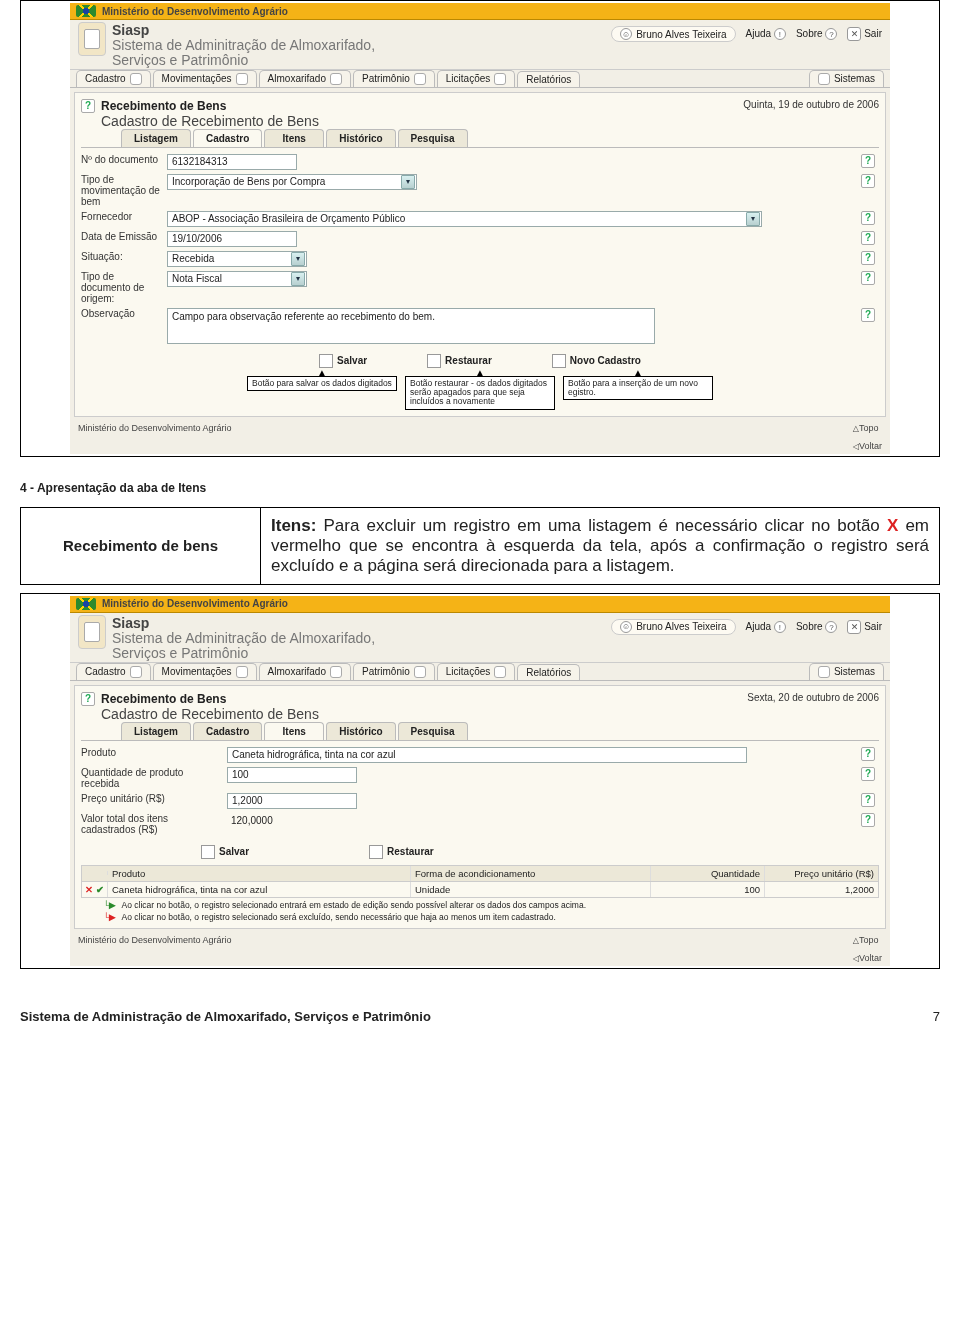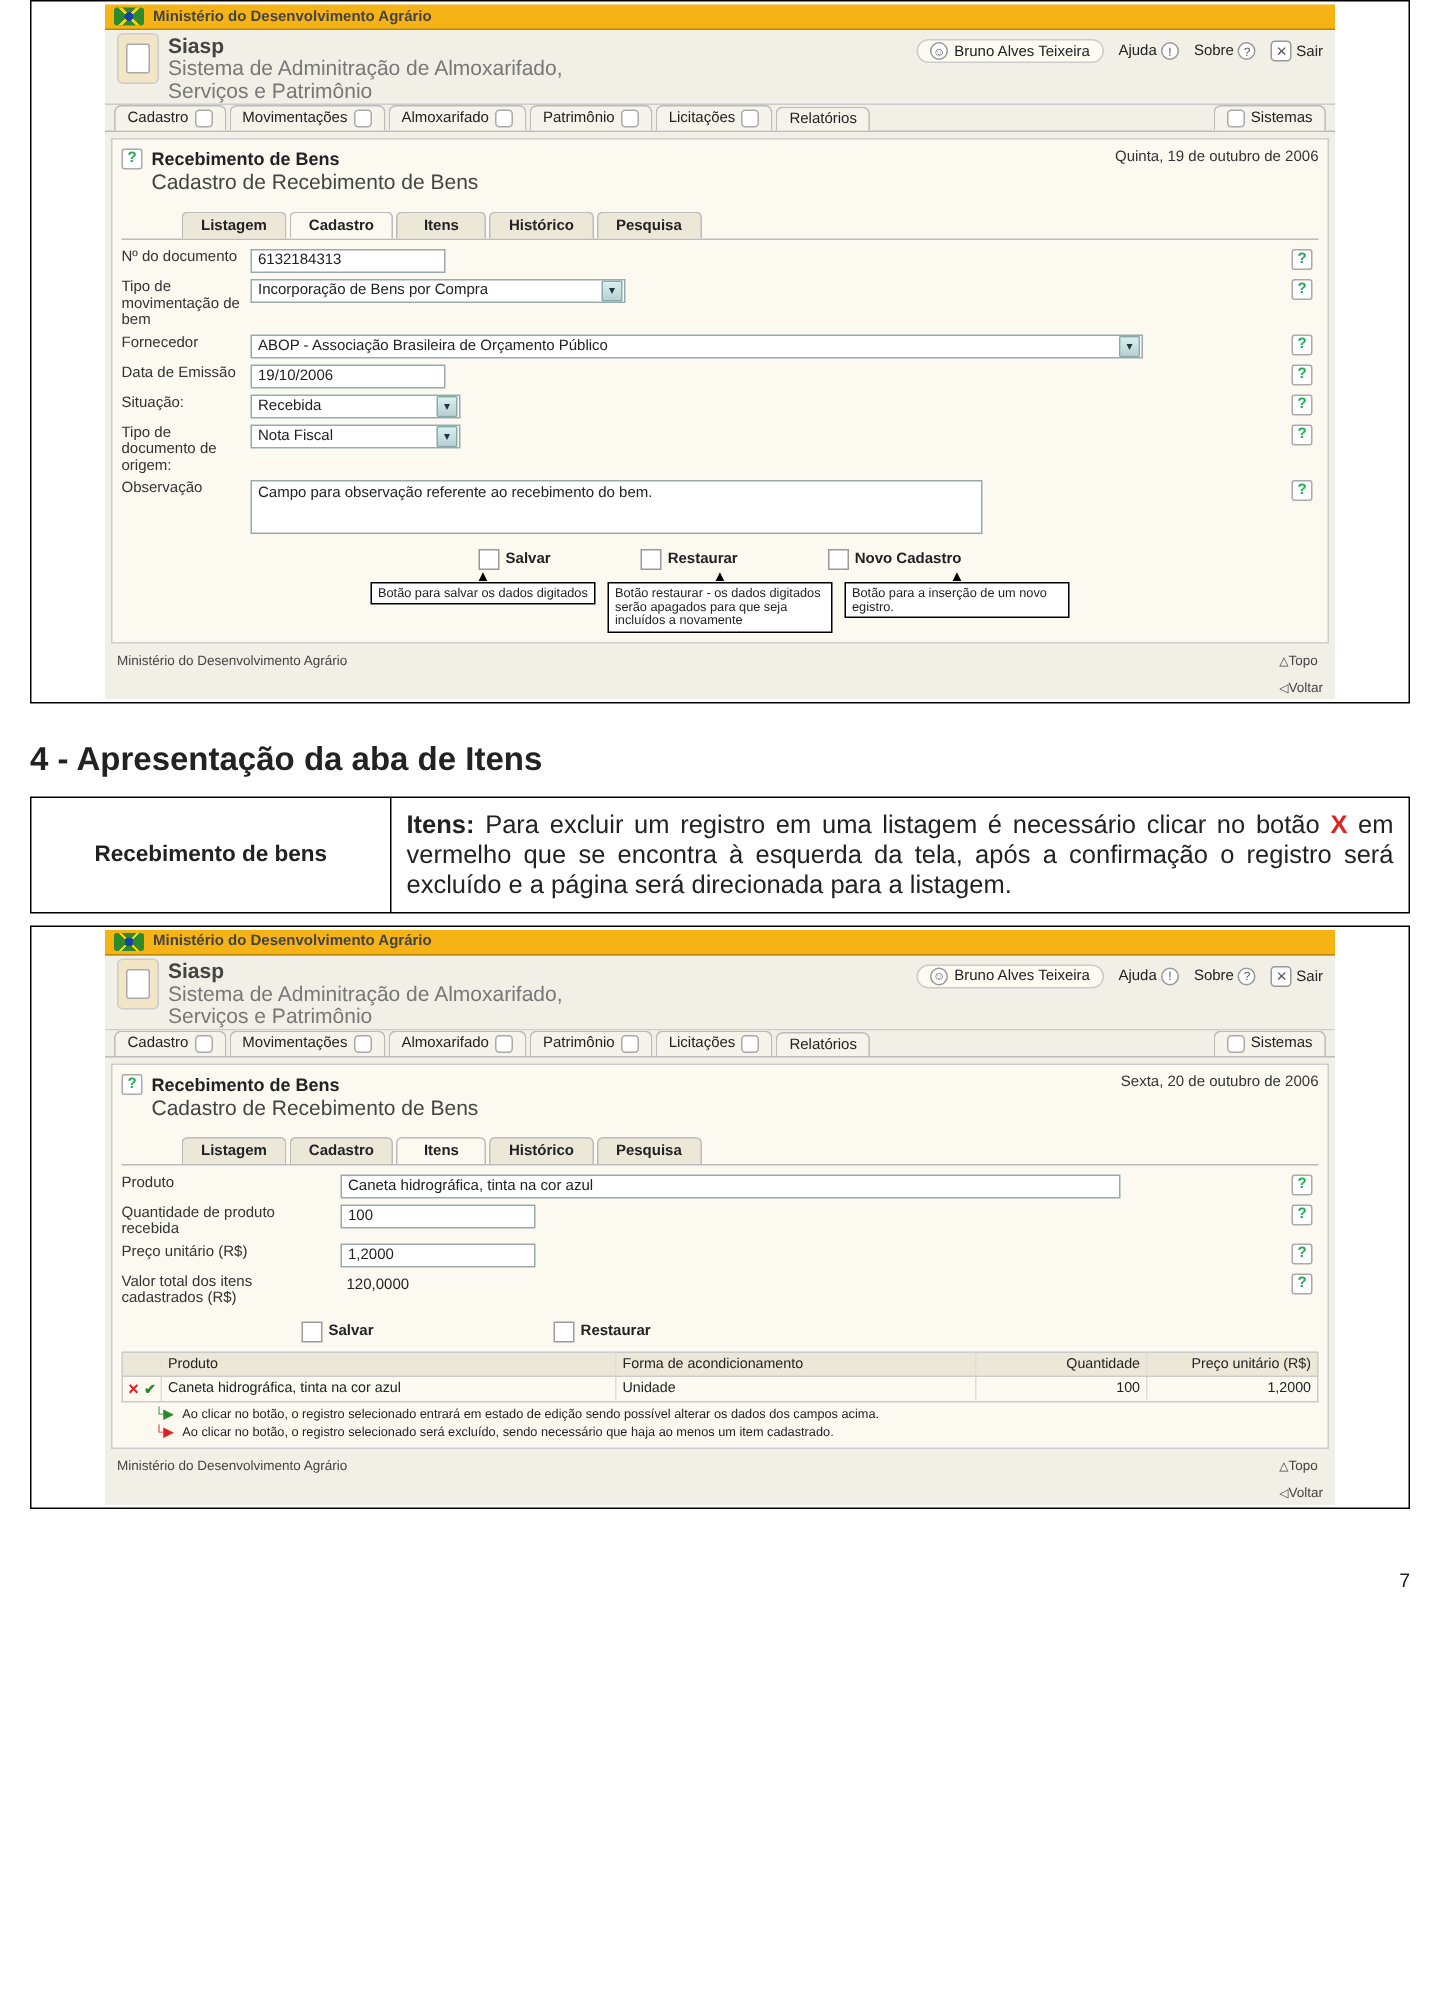--- a/index.html
+++ b/index.html
@@ -72,21 +72,21 @@
   .navtab.last { margin-left:auto; }
   .ico { width:12px;height:12px;border:1px solid #aaa;background:#fff;border-radius:3px;display:inline-block; }
   .content {
     background:#fbf9f0; border:1px solid #ccc; margin:4px; padding:6px;
   }
   .pagehead { display:flex; gap:6px; align-items:flex-start; }
   .qmark { width:14px;height:14px;border:1px solid #aaa;background:#fff;display:flex;align-items:center;justify-content:center;color:#2a5;font-weight:700;border-radius:2px;}
   .pagetitle { font-weight:900; font-size:12px; }
   .pagesub { color:#444; font-size:14px; }
   .datestr { margin-left:auto; font-size:10px; color:#333; }
-  .subtabs { display:flex; gap:2px; margin:12px 0 0 40px; }
+  .subtabs { display:flex; gap:2px; margin:0 0 0 40px; }
   .subtab {
     border:1px solid #bbb; border-bottom:none; background:#ece8d8;
     border-radius:4px 4px 0 0; padding:3px 12px; font-weight:700; min-width:60px; text-align:center;
   }
   .subtab.active { background:#fbf9f0; }
   .frm { border-top:1px solid #bbb; padding:4px 4px 0 0; }
   .row { display:flex; align-items:flex-start; padding:2px 0; gap:6px; }
   .row .lbl { width:80px; color:#333; line-height:1.1; }
   .row .lbl.wide { width:140px; }
   .ctrl { border:1px solid #9aa; background:#fff; padding:1px 4px; font-size:10px; height:16px; display:flex; align-items:center; }
@@ -118,21 +118,21 @@
   .c1 { flex:2.8; }
   .c2 { flex:2.2; }
   .c3 { flex:1; text-align:right; }
   .c4 { flex:1; text-align:right; border-right:none;}
   .redx { color:#d22; font-weight:900; }
   .greenchk { color:#2a8a2a; font-weight:900; }
   .note { display:flex; gap:6px; margin:2px 0 0 22px; font-size:8.5px; color:#222; align-items:flex-start;}
   .note .hook { color:#d22; font-weight:700; }
   .note.green .hook { color:#2a8a2a; }
   
-  h2.sec { font-size:22px; font-weight:800; margin:24px 20px 12px 20px; }
+  h2.sec { font-size:12px; font-weight:800; margin:24px 20px 12px 20px; }
   .twocol { display:flex; margin:0 20px 8px 20px; border:1px solid #000;}
   .twocol .left { width:240px; padding:10px; border-right:1px solid #000; display:flex; align-items:center; justify-content:center; font-size:15px; font-weight:700;}
   .twocol .right { padding:8px 10px; font-size:17px; text-align:justify; flex:1;}
   .twocol .right b { font-weight:800; }
   .twocol .right .redX { color:#d22; font-weight:900; }
   .docfoot { margin:40px 20px 10px 20px; display:flex; font-size:13px; font-weight:700; align-items:flex-end;}
   .docfoot .pg { margin-left:auto; font-weight:400; }
 </style>
 </head>
 <body>
@@ -460,14 +460,15 @@
       <span>Ministério do Desenvolvimento Agrário</span>
       <span class="right">
         <span><span class="tri">△</span><span>Topo</span></span>
         <span><span class="tri">◁</span><span>Voltar</span></span>
       </span>
     </div>
   </div>
 </div>
 
 <div class="docfoot">
+  <span>Sistema de Administração de Almoxarifado, Serviços e Patrimônio</span>
   <span class="pg">7</span>
 </div>
 
 </body></html>

